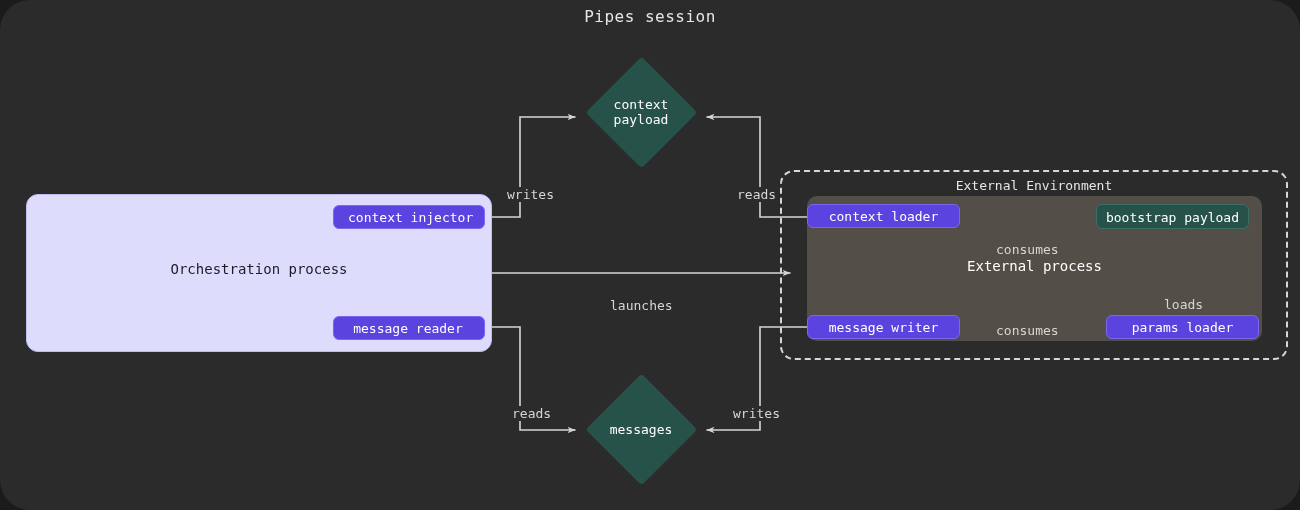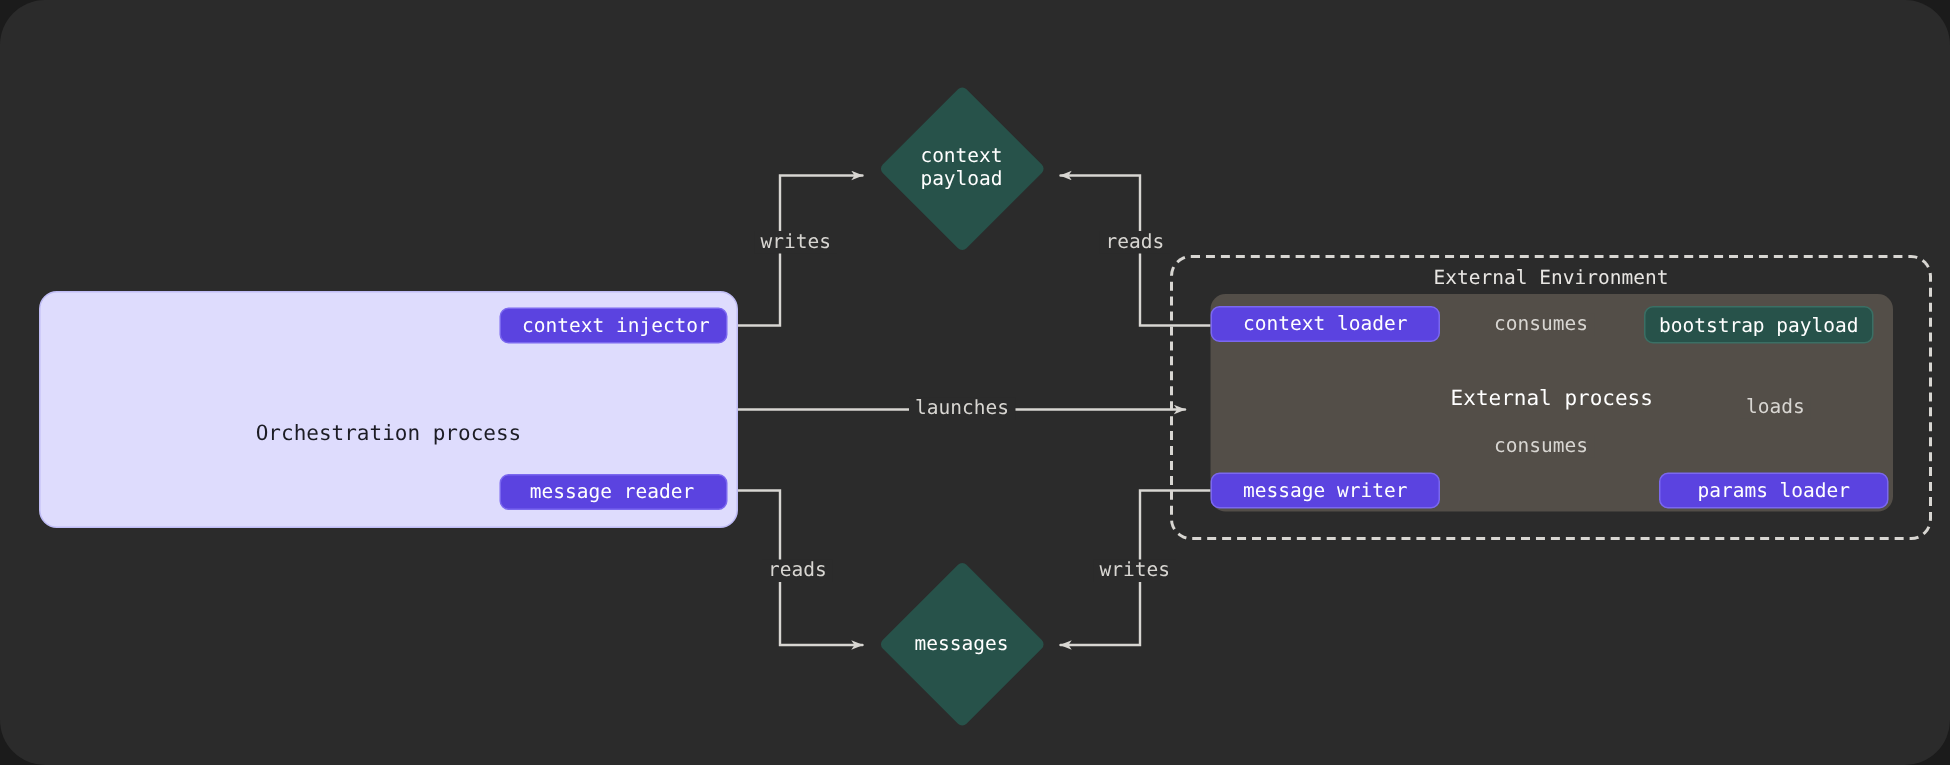--- a/index.html
+++ b/index.html
@@ -39,21 +39,20 @@
     background: #dedcfd;
     border: 1px solid #bfbcf5;
     border-radius: 12px;
   }
   .orch-label {
     position: absolute;
     left: 0; right: 0; top: 66px;
     text-align: center;
     color: #1c1c24;
     font-size: 14px;
-    margin-top: 20px;
   }
   .btn {
     position: absolute;
     height: 24px;
     line-height: 24px;
     background: #5b43e0;
     color: #ffffff;
     border: 1px solid #7b68ef;
     border-radius: 6px;
     font-size: 13px;
@@ -144,28 +143,30 @@
   #diamond-context-payload { left: 585px; top: 56px; }
   #diamond-messages        { left: 585px; top: 373px; }
 
   .edge-label {
     position: absolute;
     color: #d8d6d2;
     font-size: 13px;
     background: #2b2b2b;
     padding: 0 4px;
     white-space: nowrap;
+    margin-top: 33px;
   }
   .edge-label.on-proc { background: #534e48; }
 </style>
 </head>
 <body>
 
 <div id="canvas">
 
+  <div class="title">Pipes session</div>
 
   <svg id="edges" viewBox="0 0 1300 510">
     <defs>
       <marker id="arrow" markerWidth="9" markerHeight="9" refX="7.5" refY="3.2" orient="auto" markerUnits="userSpaceOnUse">
         <path d="M0,0 L8,3.2 L0,6.4 L2.2,3.2 Z" fill="#d8d6d2"></path>
       </marker>
     </defs>
     <g fill="none" stroke="#d8d6d2" stroke-width="1.6" stroke-linecap="round">
 
       <path d="M490,217 L520,217 L520,117 L575,117" marker-end="url(#arrow)"></path>

